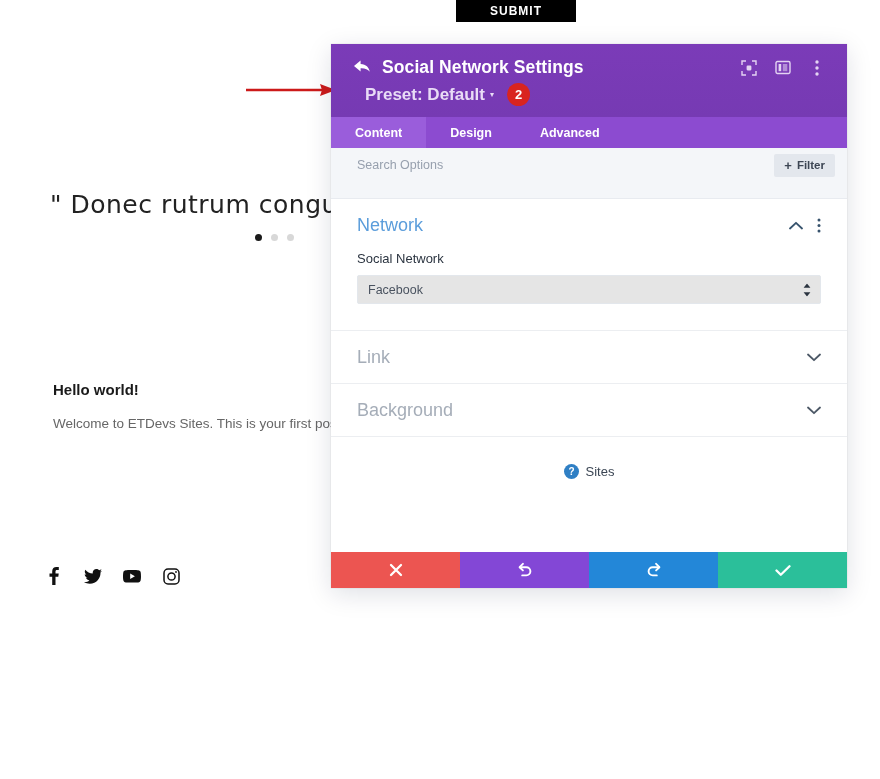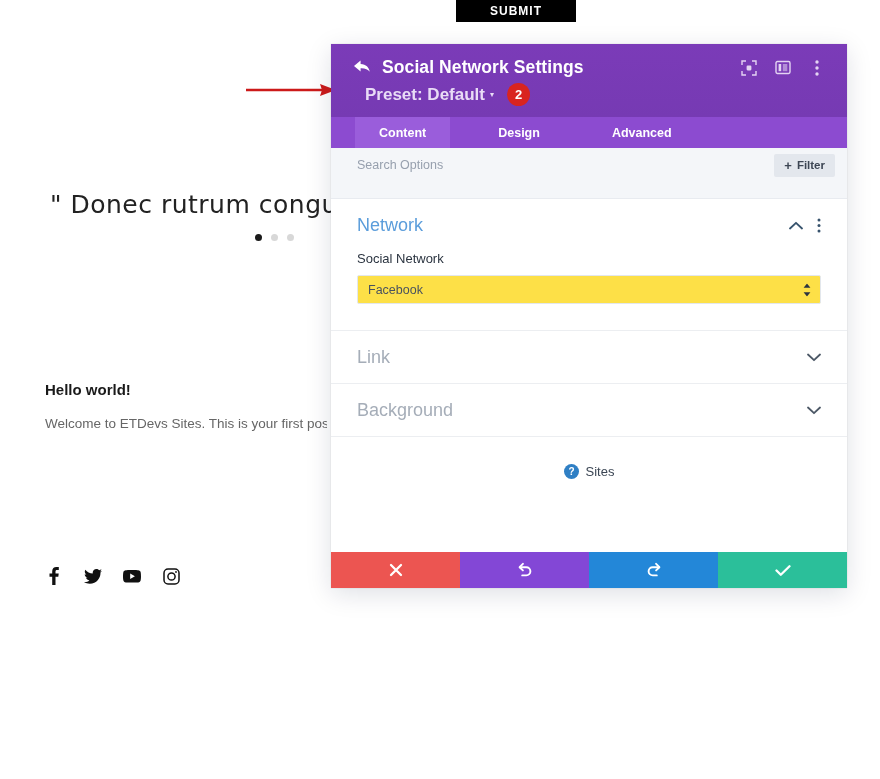--- a/index.html
+++ b/index.html
@@ -64,21 +64,21 @@
   .dot {
     width: 7px;
     height: 7px;
     border-radius: 50%;
     background: #d8d8d8;
   }
   .dot.active { background: #1a1a1a; }
 
   .post-block {
     position: absolute;
-    left: 45px;
+    left: 53px;
     top: 380px;
     width: 282px;
     overflow: hidden;
   }
   .post-title {
     font-size: 15px;
     font-weight: bold;
     color: #1a1a1a;
     margin: 0 0 14px 0;
     line-height: 20px;
@@ -219,21 +219,20 @@
     color: #ffffff;
     font-size: 12.5px;
     font-weight: bold;
     padding: 0 24px;
     display: flex;
     align-items: center;
     justify-content: center;
     height: 100%;
     box-sizing: border-box;
     cursor: pointer;
-    margin-left: 24px;
   }
   .tab.active { background: #9a5ddb; }
 
   .search-bar {
     background: #f4f6f9;
     border-bottom: 1px solid #e8ebf0;
     height: 34px;
     display: flex;
     align-items: center;
     padding: 0 12px 16px 26px;
@@ -316,21 +315,21 @@
   .section-content {
     padding: 0 26px 26px 26px;
   }
   .field-label {
     font-size: 13px;
     color: #2b3440;
     margin-bottom: 9px;
   }
   .select-wrap {
     position: relative;
-    background: #fde047;
+    background: #e5e5e5;
     border: 1px solid #e3e7ec;
     border-radius: 2px;
     height: 27px;
     display: flex;
     align-items: center;
     padding: 0 26px 0 10px;
   }
   .select-value {
     font-size: 12.5px;
     color: #49525f;

